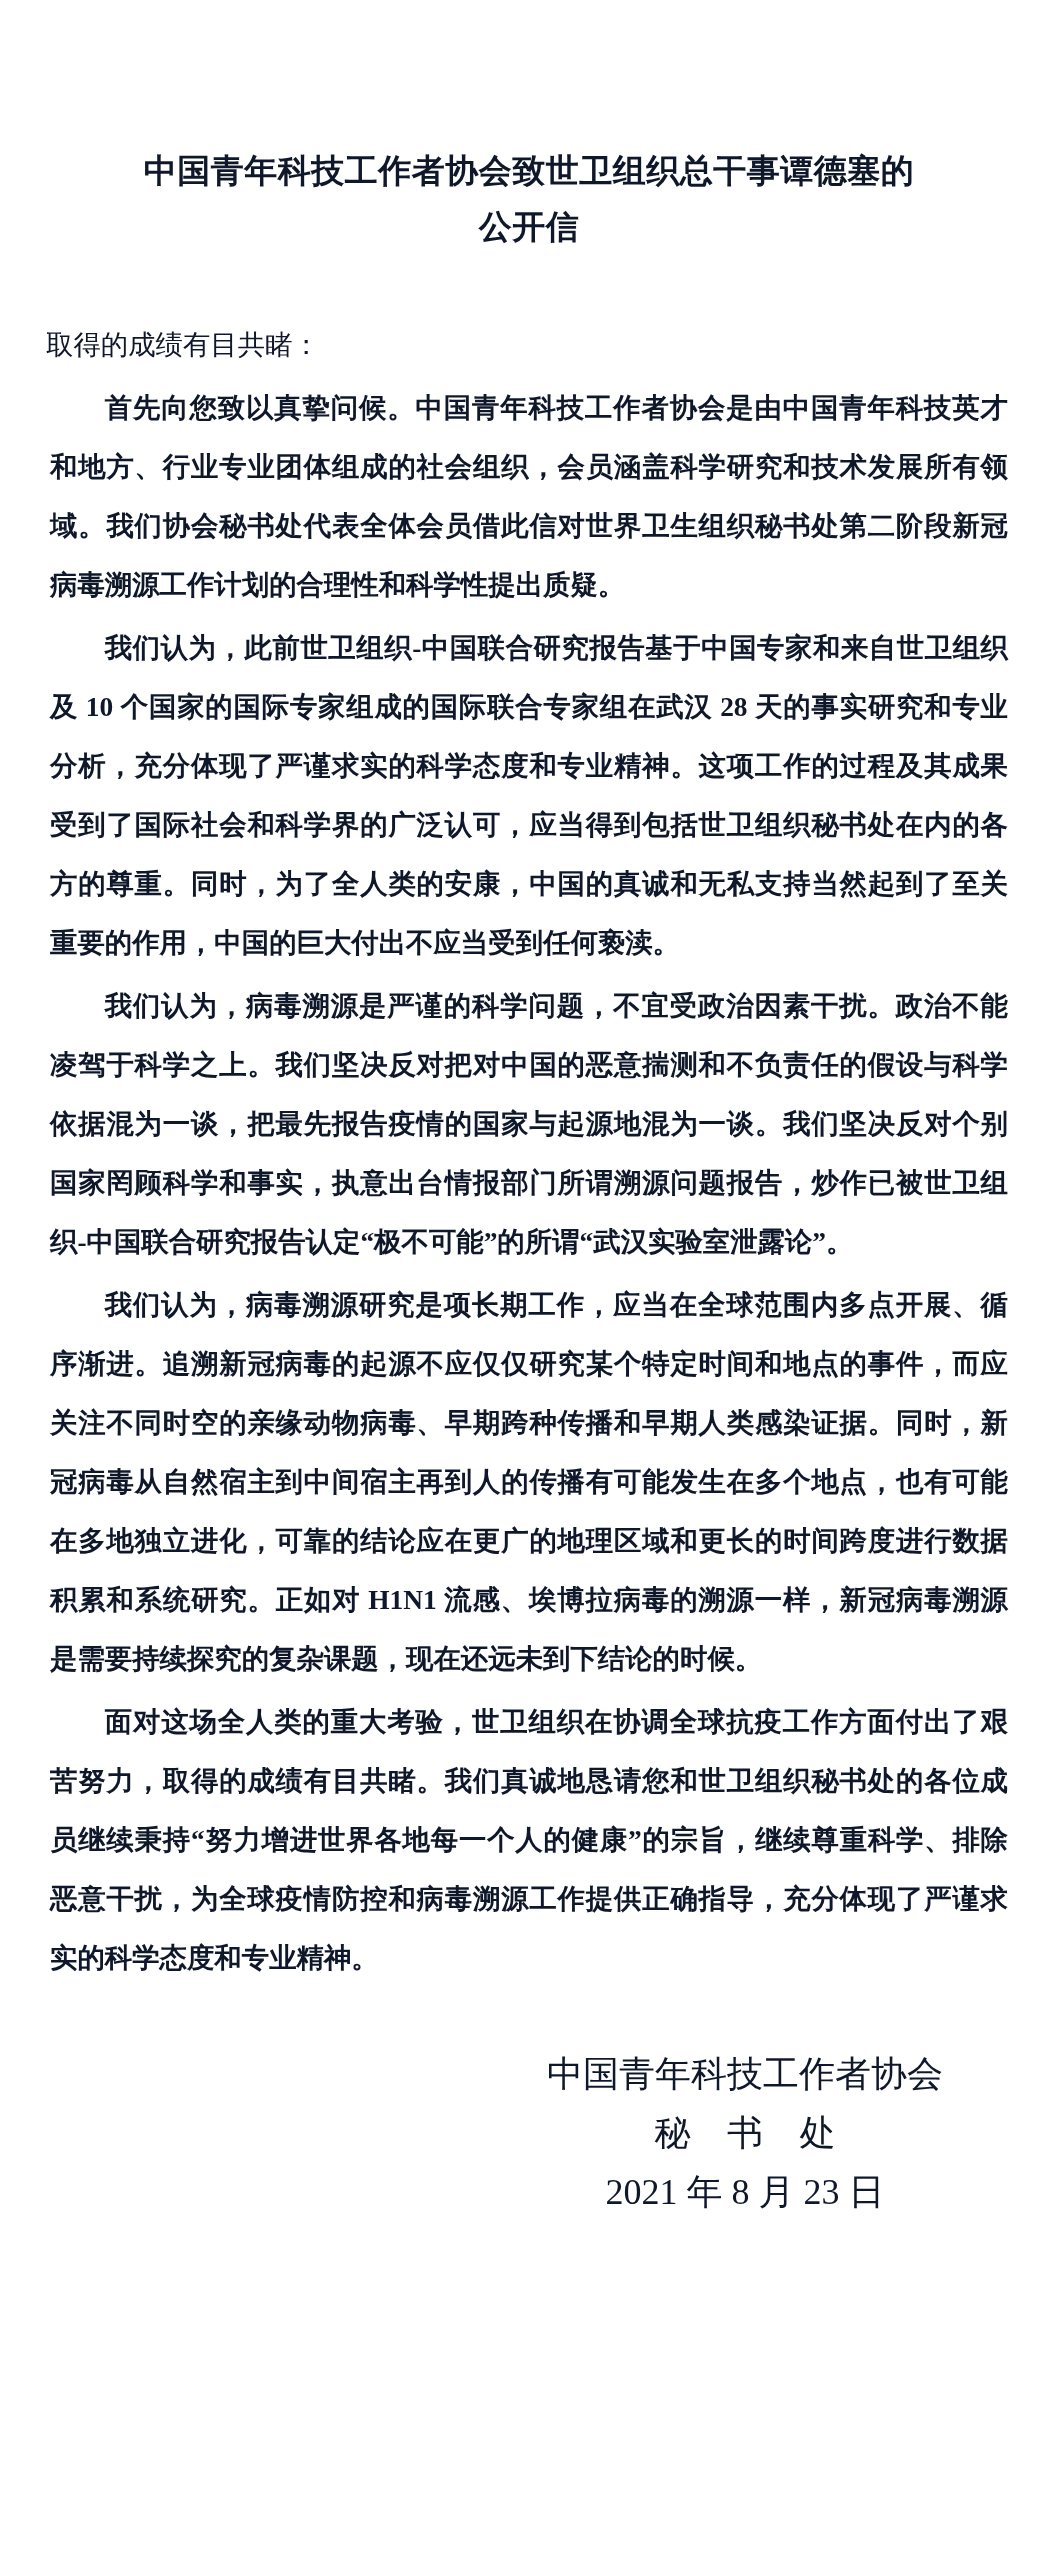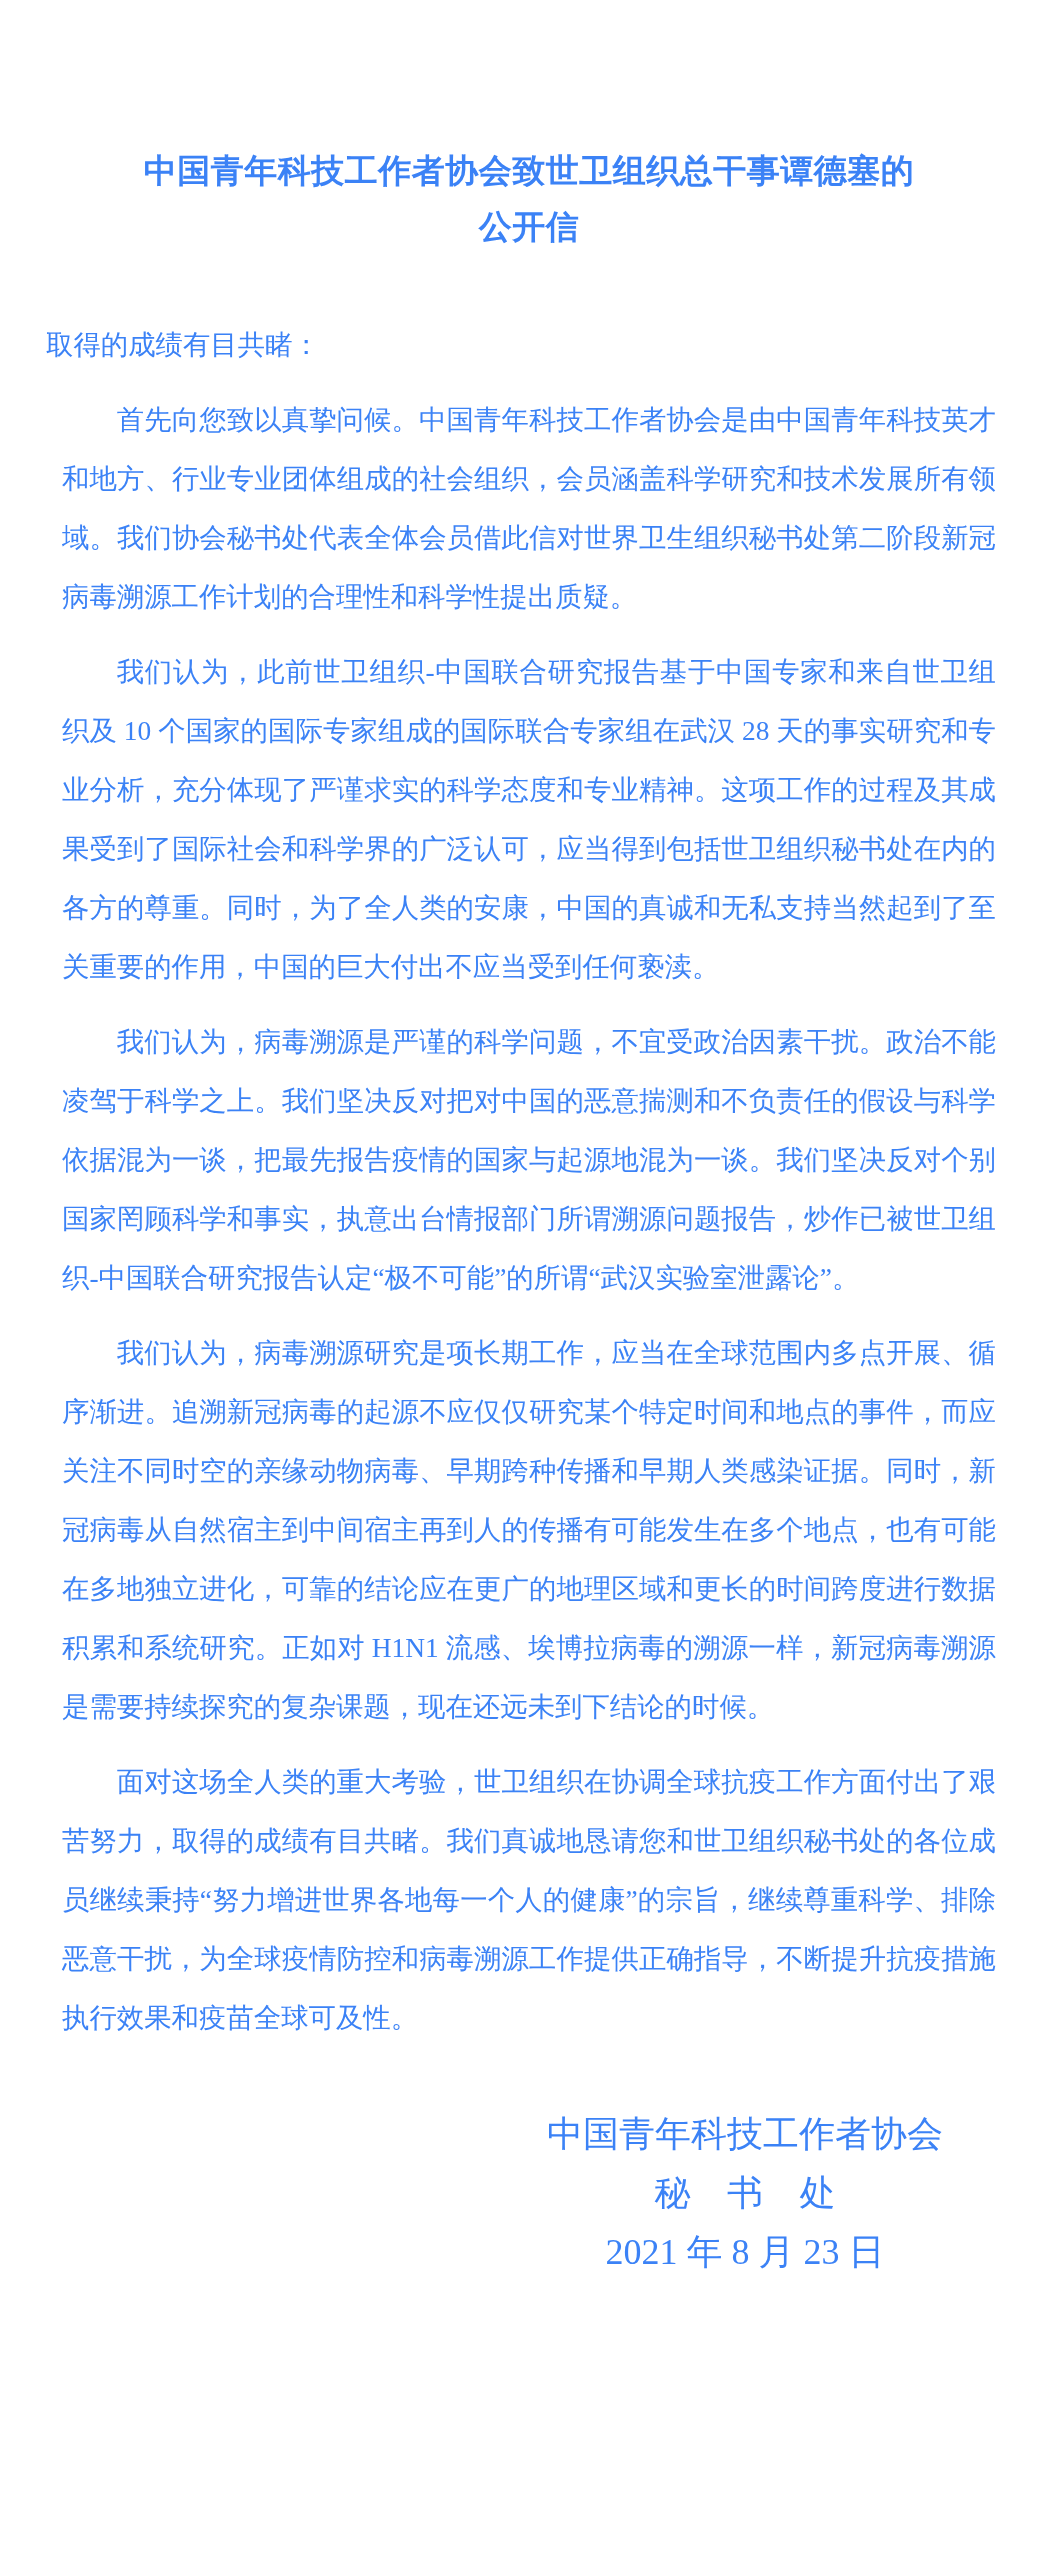--- a/index.html
+++ b/index.html
@@ -6,21 +6,21 @@
     margin: 0;
     padding: 0;
     background: #ffffff;
   }
   .page {
     position: relative;
     width: 1058px;
     height: 2576px;
     margin: 0 auto;
     background: #ffffff;
-    color: #3b82f6;
+    color: #0f172a;
     font-family: "Liberation Serif", "DejaVu Serif", serif;
     box-sizing: border-box;
     padding: 143px 46px 0 46px;
     overflow: hidden;
   }
   .title {
     margin: 0 0 61px 0;
     font-size: 33px;
     line-height: 56px;
     font-weight: bold;
@@ -32,22 +32,23 @@
     font-size: 27.4px;
     line-height: 59px;
     text-align: justify;
   }
   .salutation {
     font-size: 27.4px;
     line-height: 59px;
     text-align: left;
   }
   .para {
-    margin: 16px;
+    margin: 4px;
     text-indent: 2em;
+    font-weight: bold;
   }
   .signature {
     margin: 57px 69px 0 auto;
     width: -moz-fit-content;
     width: fit-content;
     font-size: 36px;
     line-height: 59px;
     text-align: center;
   }
   .sig-line { display: block; }
@@ -63,21 +64,21 @@
     <span class="title-line">公开信</span>
   </h1>
 
   <div class="letter-body">
     <div class="salutation">取得的成绩有目共睹：</div>
     <div id="paragraph-list">
         <p class="para">首先向您致以真挚问候。中国青年科技工作者协会是由中国青年科技英才和地方、行业专业团体组成的社会组织，会员涵盖科学研究和技术发展所有领域。我们协会秘书处代表全体会员借此信对世界卫生组织秘书处第二阶段新冠病毒溯源工作计划的合理性和科学性提出质疑。</p>
         <p class="para">我们认为，此前世卫组织-中国联合研究报告基于中国专家和来自世卫组织及 10 个国家的国际专家组成的国际联合专家组在武汉 28 天的事实研究和专业分析，充分体现了严谨求实的科学态度和专业精神。这项工作的过程及其成果受到了国际社会和科学界的广泛认可，应当得到包括世卫组织秘书处在内的各方的尊重。同时，为了全人类的安康，中国的真诚和无私支持当然起到了至关重要的作用，中国的巨大付出不应当受到任何亵渎。</p>
         <p class="para">我们认为，病毒溯源是严谨的科学问题，不宜受政治因素干扰。政治不能凌驾于科学之上。我们坚决反对把对中国的恶意揣测和不负责任的假设与科学依据混为一谈，把最先报告疫情的国家与起源地混为一谈。我们坚决反对个别国家罔顾科学和事实，执意出台情报部门所谓溯源问题报告，炒作已被世卫组织-中国联合研究报告认定“极不可能”的所谓“武汉实验室泄露论”。</p>
         <p class="para">我们认为，病毒溯源研究是项长期工作，应当在全球范围内多点开展、循序渐进。追溯新冠病毒的起源不应仅仅研究某个特定时间和地点的事件，而应关注不同时空的亲缘动物病毒、早期跨种传播和早期人类感染证据。同时，新冠病毒从自然宿主到中间宿主再到人的传播有可能发生在多个地点，也有可能在多地独立进化，可靠的结论应在更广的地理区域和更长的时间跨度进行数据积累和系统研究。正如对 H1N1 流感、埃博拉病毒的溯源一样，新冠病毒溯源是需要持续探究的复杂课题，现在还远未到下结论的时候。</p>
-        <p class="para">面对这场全人类的重大考验，世卫组织在协调全球抗疫工作方面付出了艰苦努力，取得的成绩有目共睹。我们真诚地恳请您和世卫组织秘书处的各位成员继续秉持“努力增进世界各地每一个人的健康”的宗旨，继续尊重科学、排除恶意干扰，为全球疫情防控和病毒溯源工作提供正确指导，不断提升抗疫措施执行效果和疫苗全球可及性。</p>
+        <p class="para">面对这场全人类的重大考验，世卫组织在协调全球抗疫工作方面付出了艰苦努力，取得的成绩有目共睹。我们真诚地恳请您和世卫组织秘书处的各位成员继续秉持“努力增进世界各地每一个人的健康”的宗旨，继续尊重科学、排除恶意干扰，为全球疫情防控和病毒溯源工作提供正确指导，充分体现了严谨求实的科学态度和专业精神。</p>
       </div>
   </div>
 
   <div class="signature">
     <span class="sig-line sig-org">中国青年科技工作者协会</span>
     <span class="sig-line sig-dept">秘 书 处</span>
     <span class="sig-line sig-date">2021 年 8 月 23 日</span>
   </div>
 
 </div>

